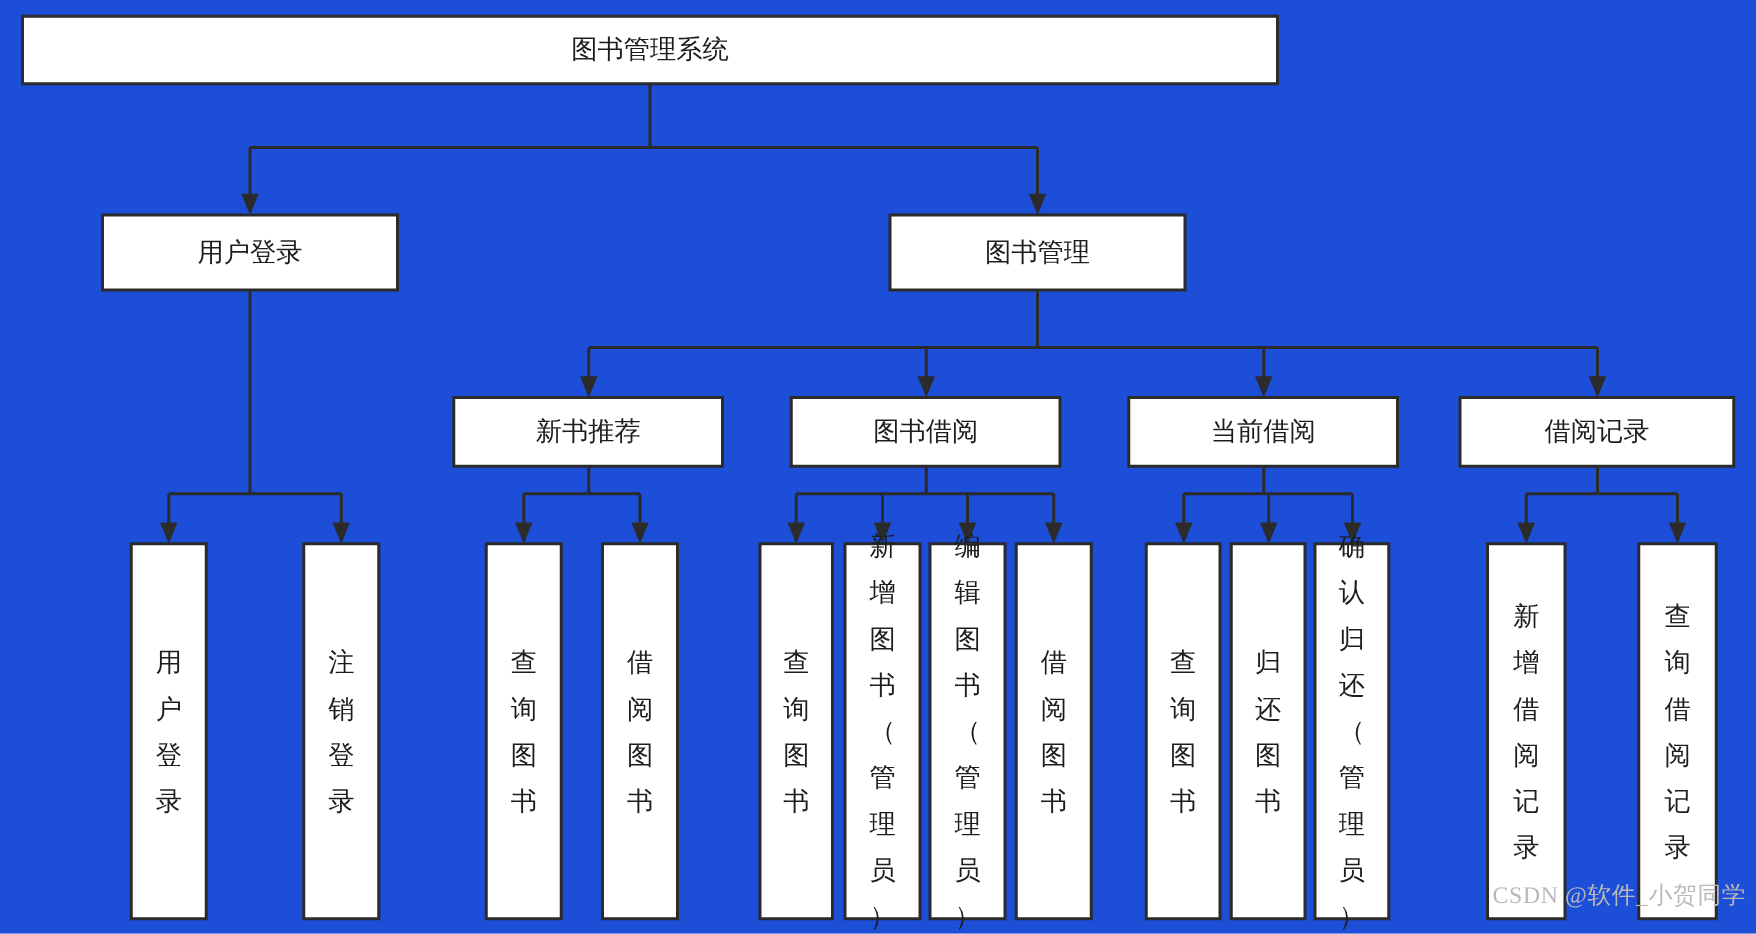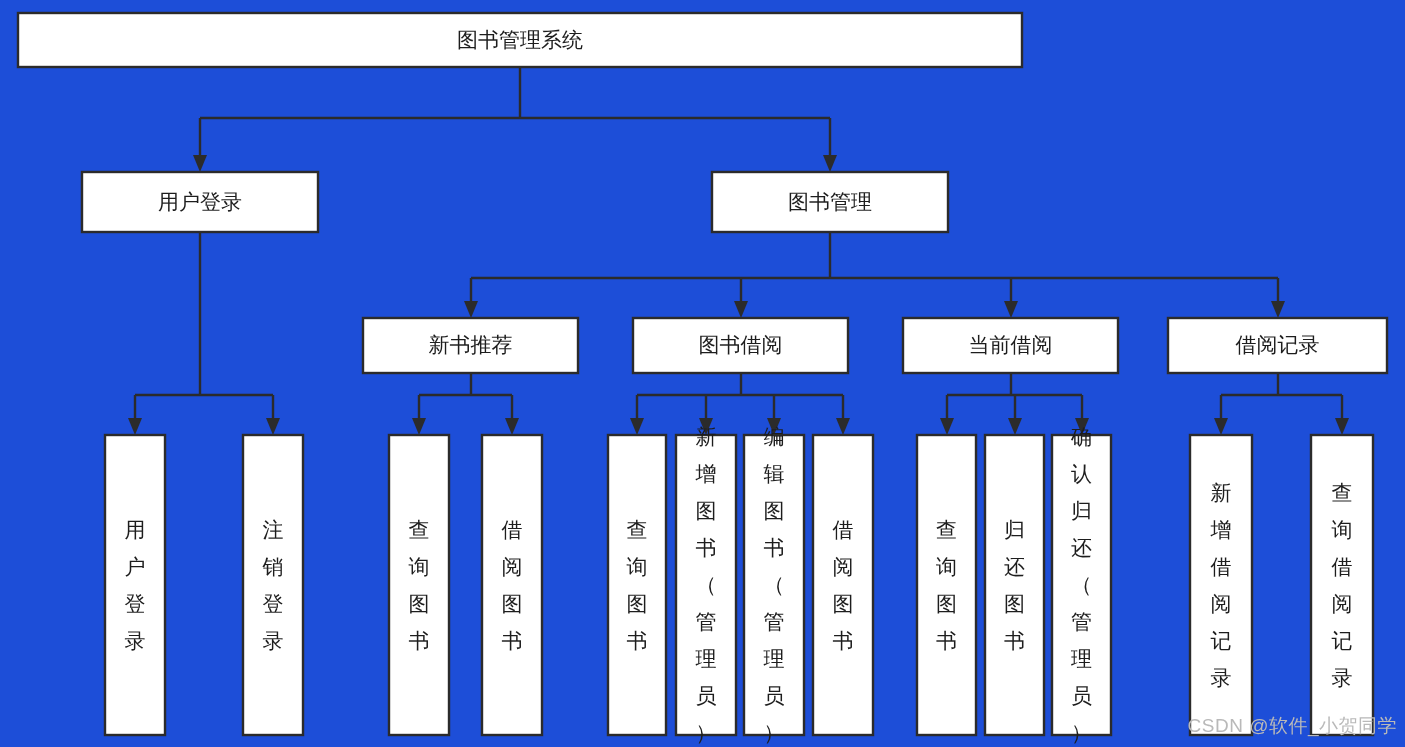--- a/index.html
+++ b/index.html
@@ -49,22 +49,22 @@
   }
   .node-label-vert {
     fill: #1d1d1d;
     font-family: "Liberation Sans", "DejaVu Sans", sans-serif;
     font-size: 21px;
     text-anchor: middle;
   }
   .watermark {
     position: absolute;
     right: 8px;
-    bottom: 8px;
-    font-family: Liberation Sans, sans-serif;
+    bottom: 18px;
+    font-family: Liberation Serif, serif;
     font-size: 19px;
     color: #b9b9b9;
     letter-spacing: 0.5px;
     white-space: nowrap;
     user-select: none;
   }
 </style>
 </head>
 <body>
 

